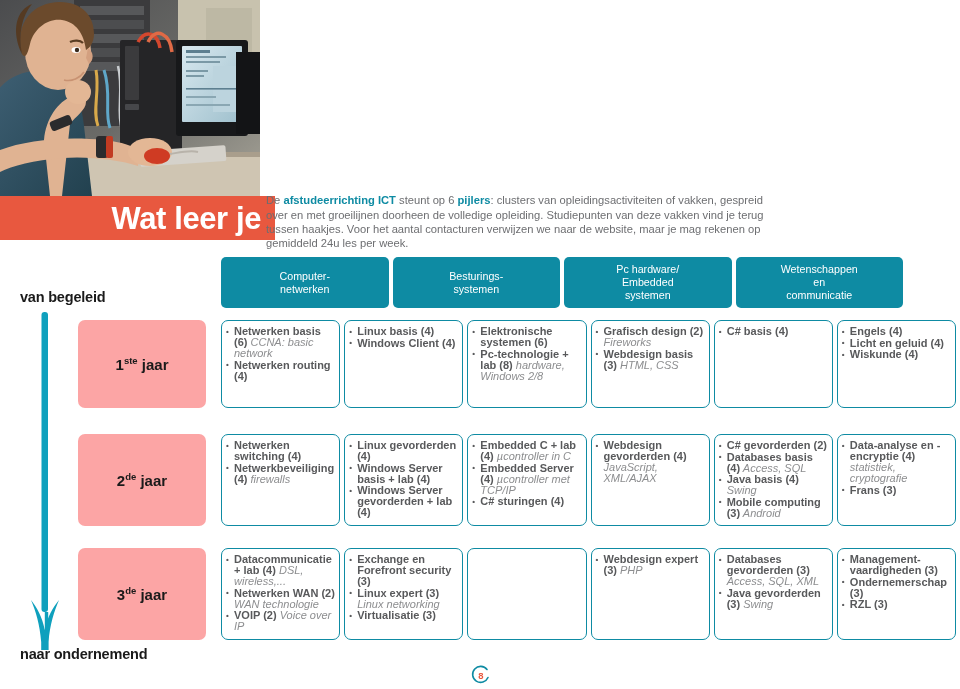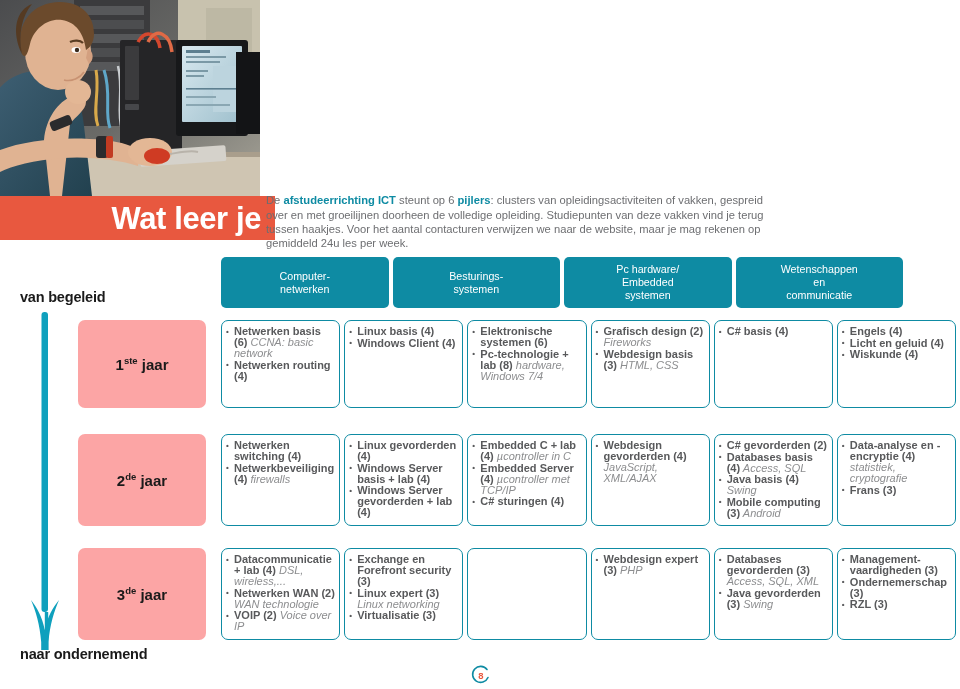--- a/index.html
+++ b/index.html
@@ -264,21 +264,21 @@
       </div>
       <div class="card">
         <ul class="items">
           <li>Linux basis (4)</li>
           <li>Windows Client (4)</li>
         </ul>
       </div>
       <div class="card">
         <ul class="items">
           <li>Elektronische systemen (6)</li>
-          <li>Pc-technologie + lab (8)<em> hardware, Windows 7/4</em></li>
+          <li>Pc-technologie + lab (8)<em> hardware, Windows 2/8</em></li>
         </ul>
       </div>
       <div class="card">
         <ul class="items">
           <li>Grafisch design (2)<em> Fireworks</em></li>
           <li>Webdesign basis (3)<em> HTML, CSS</em></li>
         </ul>
       </div>
       <div class="card">
         <ul class="items">

